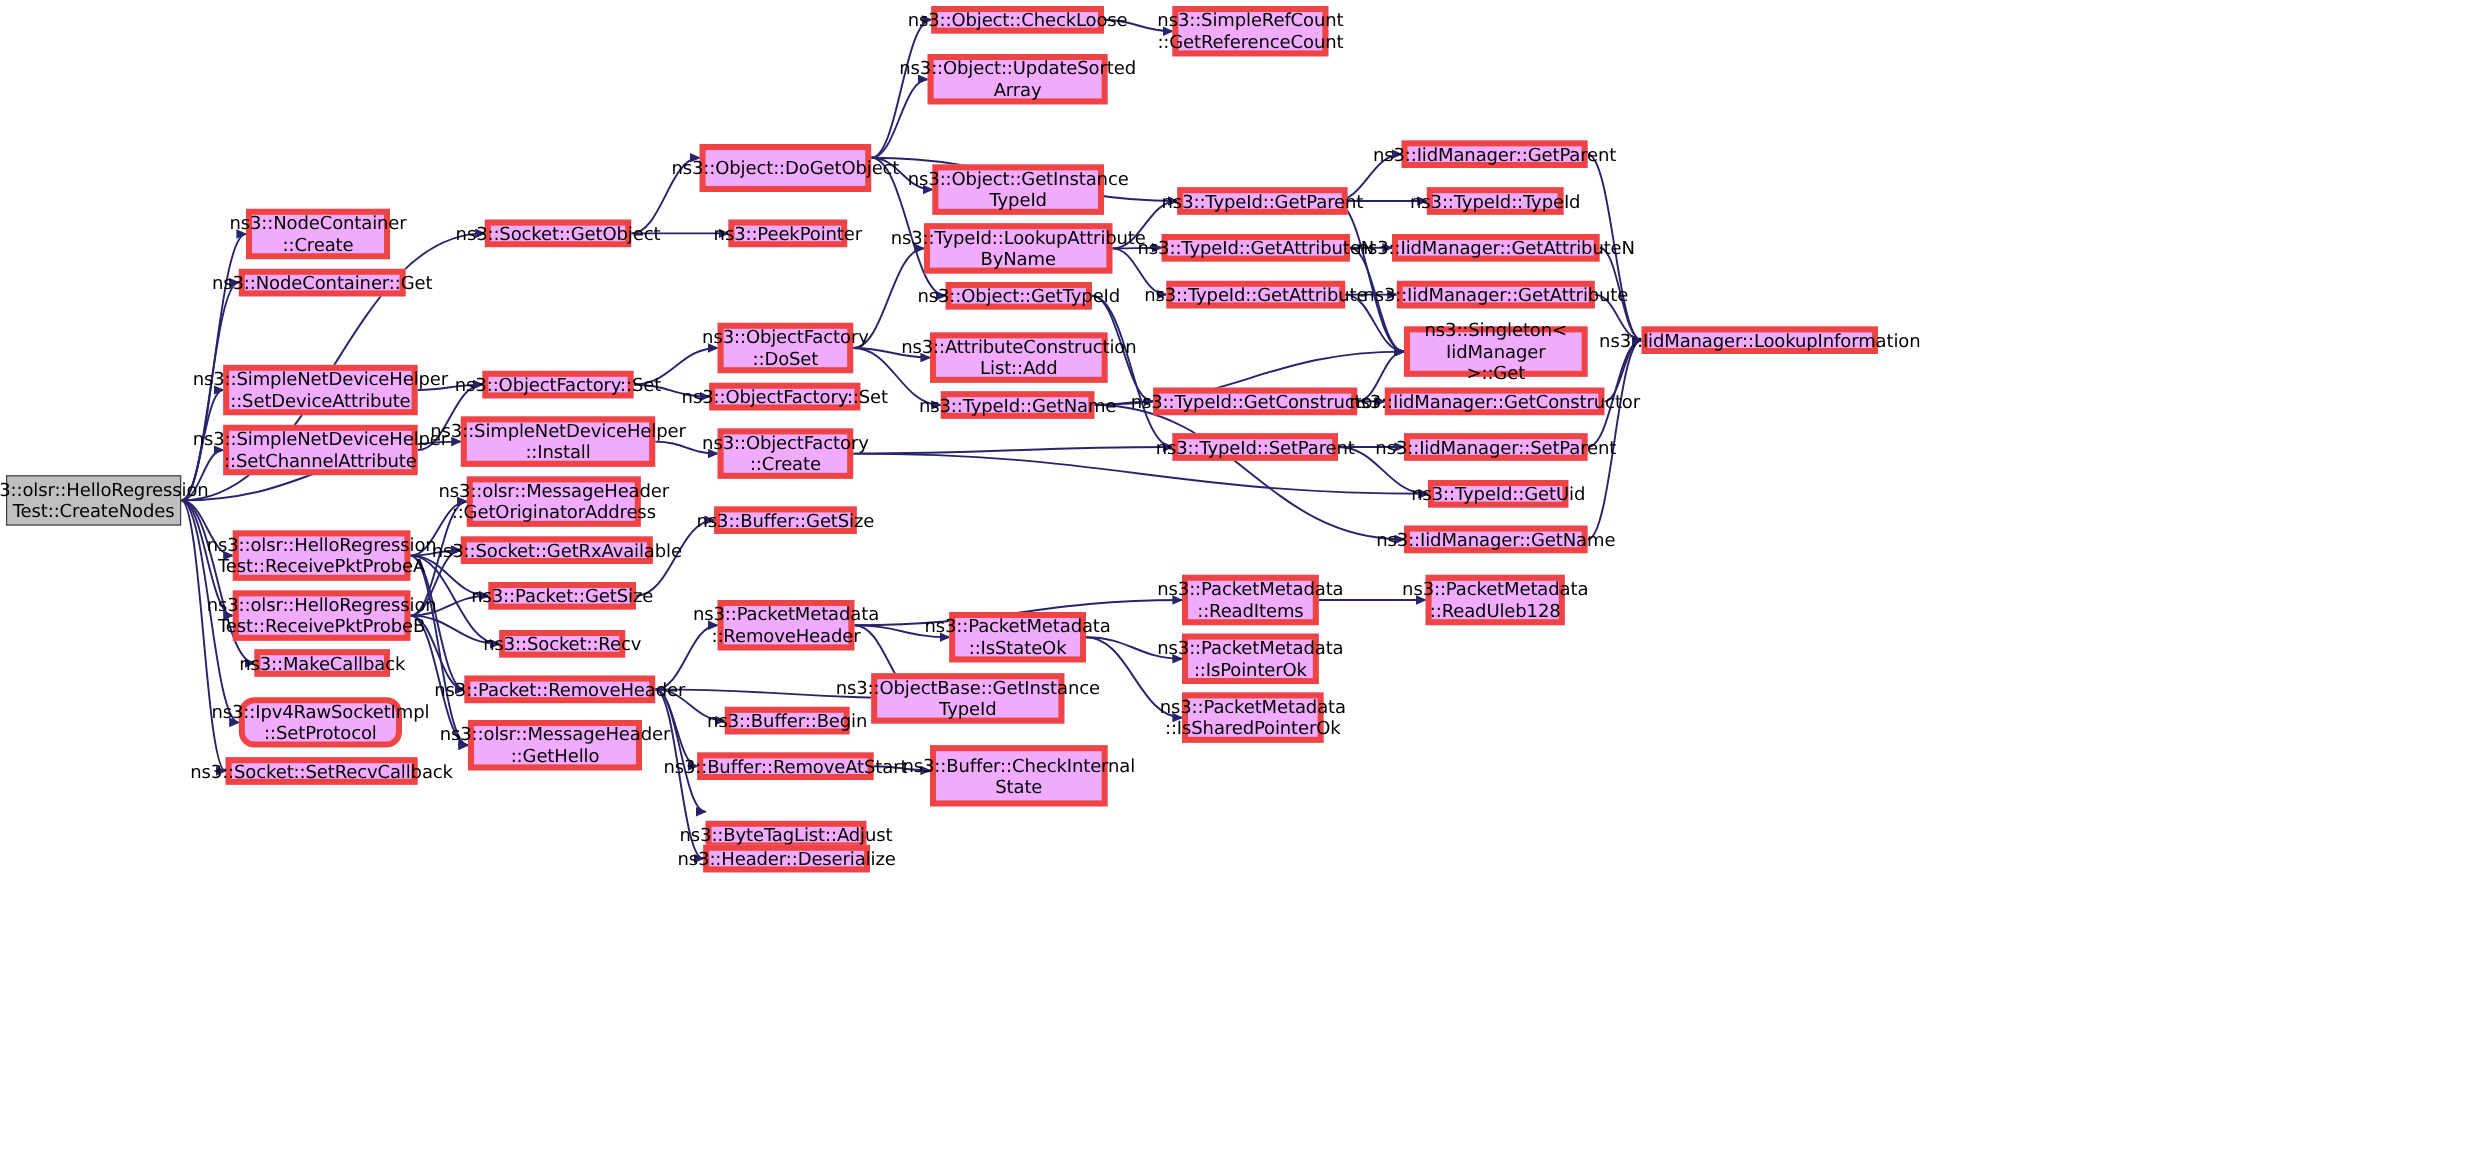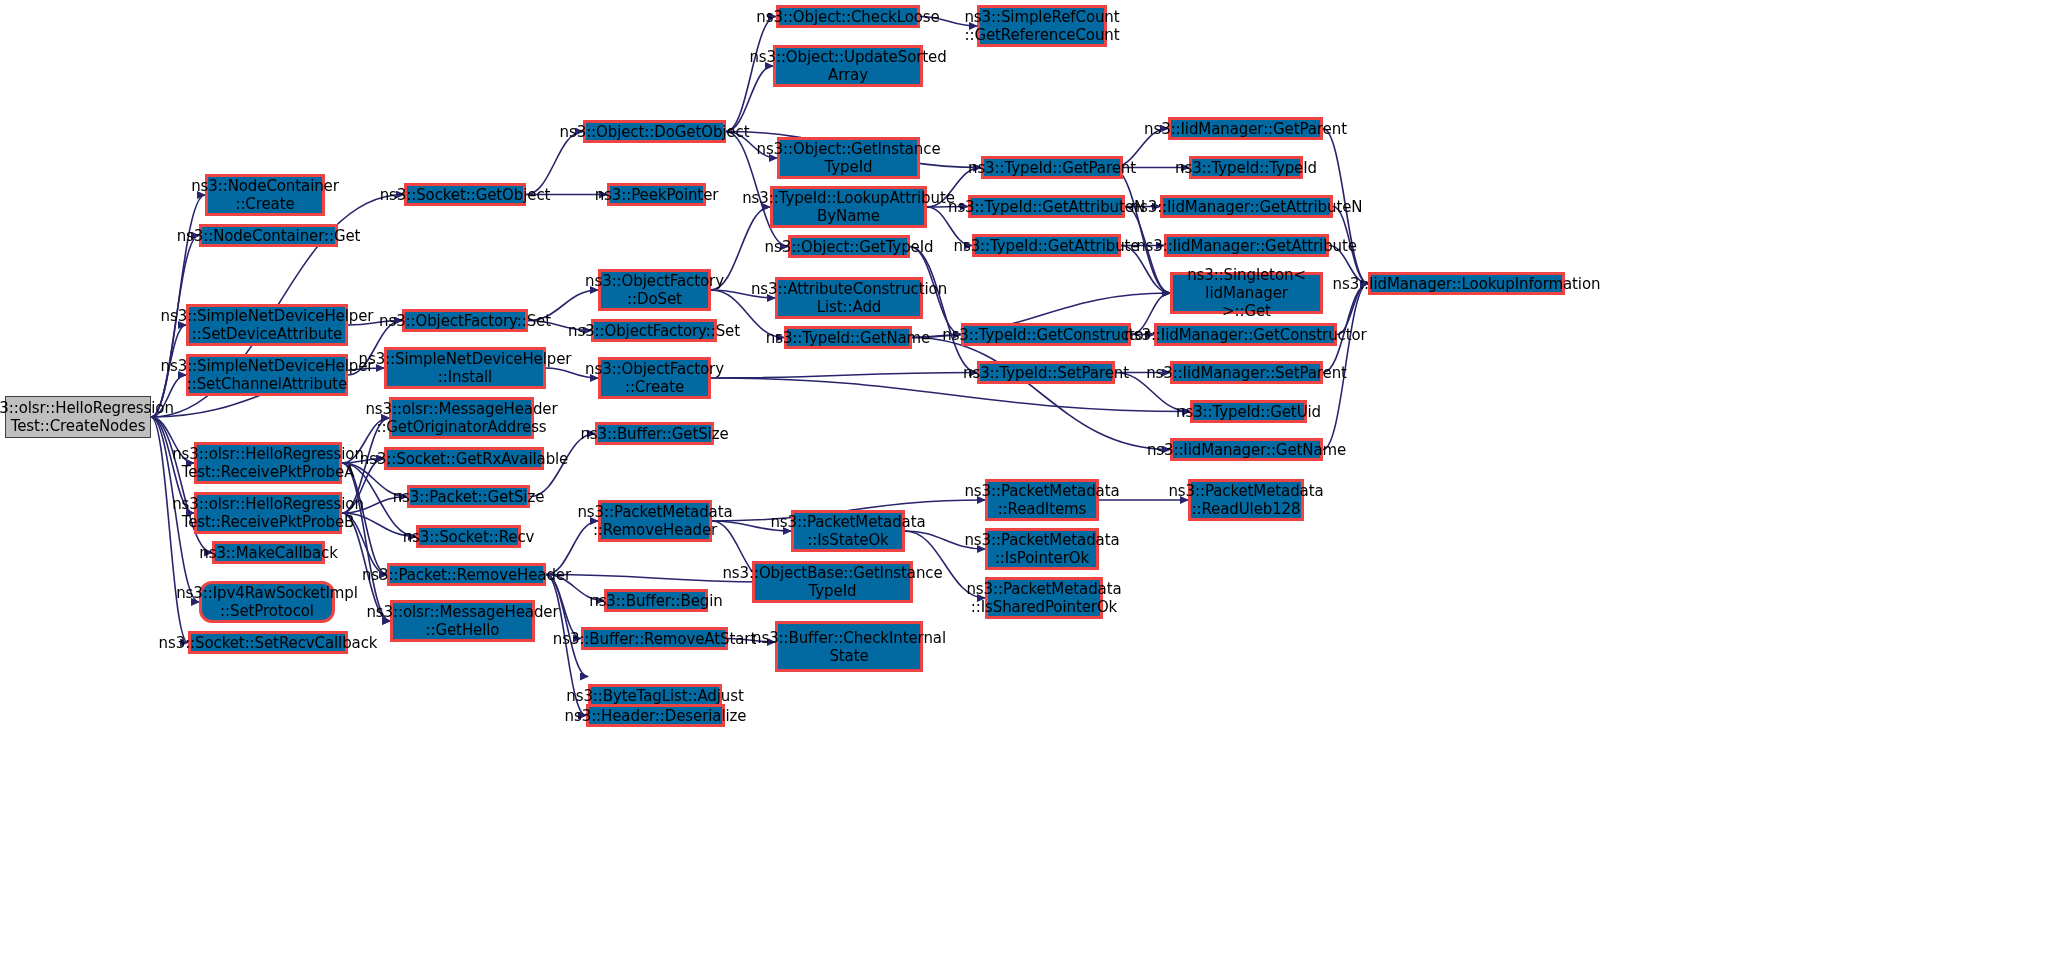--- a/index.html
+++ b/index.html
@@ -19,22 +19,22 @@
     position: absolute;
     left: 0;
     top: 0;
     width: 2061px;
     height: 959px;
     pointer-events: none;
   }
   .node {
     position: absolute;
     box-sizing: border-box;
-    border: 3px solid #ef4444;
-    background: #0369a1;
+    border: 5px solid #ef4444;
+    background: #f0abfc;
     color: #000000;
     font-size: 15px;
     line-height: 18px;
     display: flex;
     align-items: center;
     justify-content: center;
     text-align: center;
     white-space: pre-line;
     letter-spacing: -0.1px;
   }
@@ -159,21 +159,21 @@
       <div class="node" style="left: 384px; top: 347px; width: 162px; height: 42px;">ns3::SimpleNetDeviceHelper
 ::Install</div>
       <div class="node" style="left: 389px; top: 397px; width: 145px; height: 42px;">ns3::olsr::MessageHeader
 ::GetOriginatorAddress</div>
       <div class="node" style="left: 384px; top: 447px; width: 160px; height: 23px;">ns3::Socket::GetRxAvailable</div>
       <div class="node" style="left: 407px; top: 485px; width: 123px; height: 23px;">ns3::Packet::GetSize</div>
       <div class="node" style="left: 416px; top: 525px; width: 105px; height: 23px;">ns3::Socket::Recv</div>
       <div class="node" style="left: 387px; top: 563px; width: 159px; height: 23px;">ns3::Packet::RemoveHeader</div>
       <div class="node" style="left: 390px; top: 600px; width: 145px; height: 42px;">ns3::olsr::MessageHeader
 ::GetHello</div>
-      <div class="node" style="left: 583px; top: 120px; width: 143px; height: 23px;">ns3::Object::DoGetObject</div>
+      <div class="node" style="left: 583px; top: 120px; width: 143px; height: 40px;">ns3::Object::DoGetObject</div>
       <div class="node" style="left: 607px; top: 183px; width: 99px; height: 23px;">ns3::PeekPointer</div>
       <div class="node" style="left: 598px; top: 269px; width: 113px; height: 42px;">ns3::ObjectFactory
 ::DoSet</div>
       <div class="node" style="left: 591px; top: 319px; width: 126px; height: 23px;">ns3::ObjectFactory::Set</div>
       <div class="node" style="left: 598px; top: 357px; width: 113px; height: 42px;">ns3::ObjectFactory
 ::Create</div>
       <div class="node" style="left: 595px; top: 422px; width: 119px; height: 23px;">ns3::Buffer::GetSize</div>
       <div class="node" style="left: 598px; top: 500px; width: 114px; height: 42px;">ns3::PacketMetadata
 ::RemoveHeader</div>
       <div class="node" style="left: 604px; top: 589px; width: 104px; height: 23px;">ns3::Buffer::Begin</div>
@@ -184,21 +184,21 @@
       <div class="node" style="left: 773px; top: 45px; width: 150px; height: 42px;">ns3::Object::UpdateSorted
 Array</div>
       <div class="node" style="left: 777px; top: 137px; width: 143px; height: 42px;">ns3::Object::GetInstance
 TypeId</div>
       <div class="node" style="left: 770px; top: 186px; width: 157px; height: 42px;">ns3::TypeId::LookupAttribute
 ByName</div>
       <div class="node" style="left: 788px; top: 235px; width: 122px; height: 23px;">ns3::Object::GetTypeId</div>
       <div class="node" style="left: 775px; top: 277px; width: 148px; height: 42px;">ns3::AttributeConstruction
 List::Add</div>
       <div class="node" style="left: 784px; top: 326px; width: 128px; height: 23px;">ns3::TypeId::GetName</div>
-      <div class="node" style="left: 752px; top: 561px; width: 161px; height: 42px;">ns3::ObjectBase::GetInstance
+      <div class="node" style="left: 726px; top: 561px; width: 161px; height: 42px;">ns3::ObjectBase::GetInstance
 TypeId</div>
       <div class="node" style="left: 775px; top: 621px; width: 148px; height: 51px;">ns3::Buffer::CheckInternal
 State</div>
       <div class="node" style="left: 981px; top: 156px; width: 142px; height: 23px;">ns3::TypeId::GetParent</div>
       <div class="node" style="left: 968px; top: 195px; width: 157px; height: 23px;">ns3::TypeId::GetAttributeN</div>
       <div class="node" style="left: 972px; top: 234px; width: 149px; height: 23px;">ns3::TypeId::GetAttribute</div>
       <div class="node" style="left: 961px; top: 323px; width: 170px; height: 23px;">ns3::TypeId::GetConstructor</div>
       <div class="node" style="left: 977px; top: 361px; width: 138px; height: 23px;">ns3::TypeId::SetParent</div>
       <div class="node" style="left: 985px; top: 479px; width: 114px; height: 42px;">ns3::PacketMetadata
 ::ReadItems</div>

